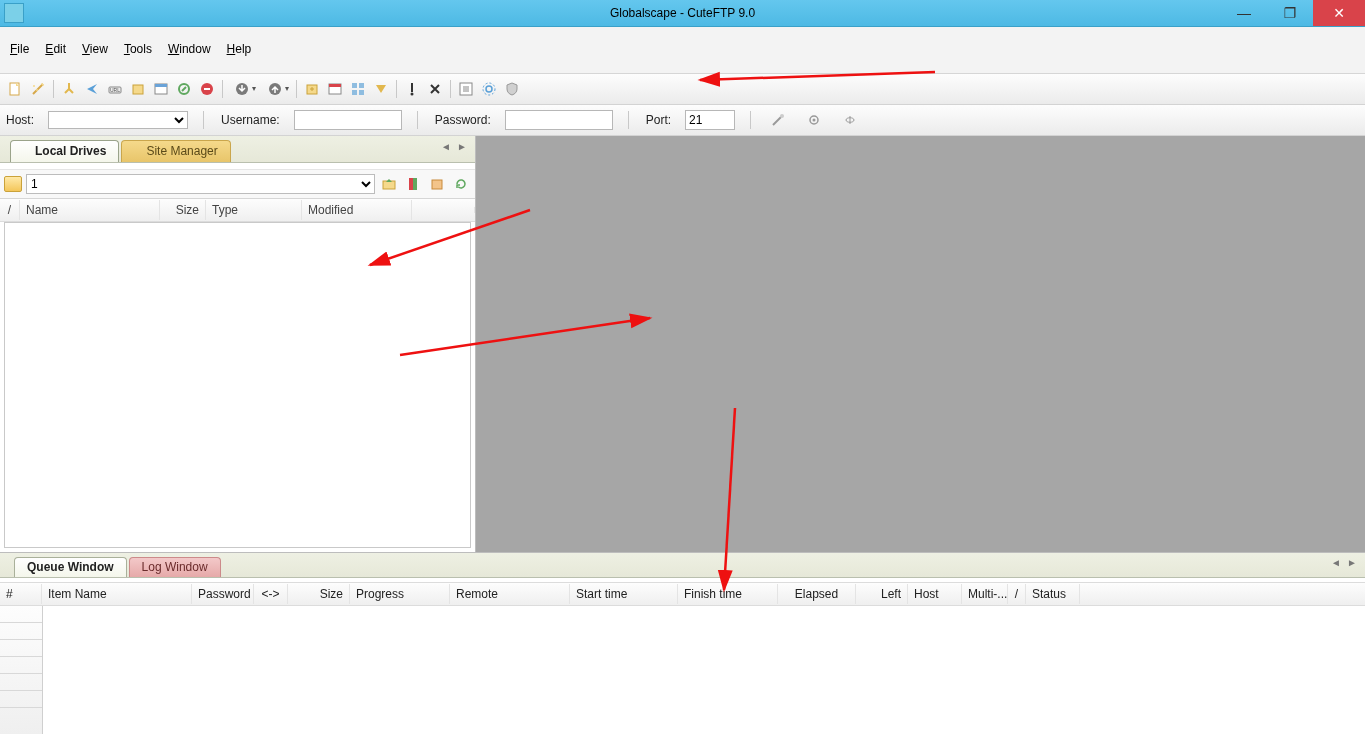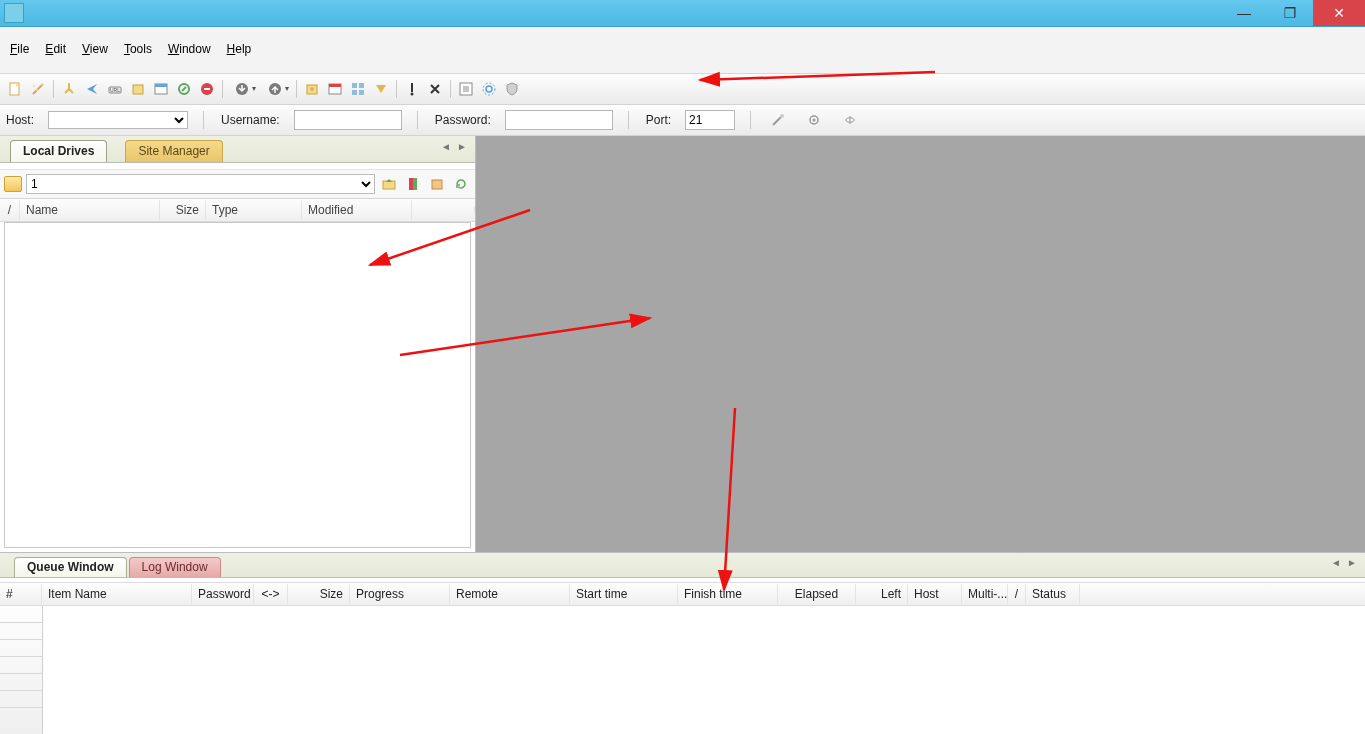--- a/index.html
+++ b/index.html
@@ -25,21 +25,21 @@
   .connbar input,.connbar select{height:18px;border:1px solid #b7b7b7;font-size:12px;padding:0 3px;background:#fff}
   select.host{width:140px}
   input.user{width:100px}
   input.pass{width:100px}
   input.port{width:42px}
   .cbtn{width:22px;height:20px;display:flex;align-items:center;justify-content:center;border:1px solid transparent;border-radius:2px}
   .cbtn svg{width:16px;height:16px}
   .body{display:flex;height:calc(100% - 26px - 22px - 26px - 26px - 200px - 18px)}
   .left-pane{width:475px;border-right:1px solid #bdbdbd;display:flex;flex-direction:column;background:#fff}
   .tabstrip{height:24px;background:linear-gradient(#eef0e3,#e6e8d8);border-bottom:1px solid #b9bfae;display:flex;align-items:flex-end;padding:2px 4px 0 10px;position:relative}
-  .tab{padding:3px 12px 4px 12px;border:1px solid #a9b09a;border-bottom:none;border-radius:4px 4px 0 0;margin-right:18px;font-size:12px;cursor:default}
+  .tab{padding:3px 12px 4px 24px;border:1px solid #a9b09a;border-bottom:none;border-radius:4px 4px 0 0;margin-right:2px;font-size:12px;cursor:default}
   .tab.active{background:linear-gradient(#fff,#f4f6eb);font-weight:bold;border-color:#9aa38a}
   .tab.inactive{background:linear-gradient(#f5d98b,#e8c56a);border-color:#caa64c;color:#5b4a19}
   .tabstrip .tabnav{position:absolute;right:6px;top:3px;display:flex;gap:2px}
   .tnav{width:14px;height:14px;display:flex;align-items:center;justify-content:center;color:#777;font-size:10px}
   .pathbar{height:24px;border-top:1px solid #e5e5e5;border-bottom:1px solid #d6d6d6;background:#f8f8f8;display:flex;align-items:center;padding:2px 4px;gap:4px;margin-top:6px}
   .pathbar .folder-ic{width:16px;height:14px;background:linear-gradient(#ffe9a8,#f4c65a);border:1px solid #caa23a;border-radius:2px}
   .pathbar select.path{flex:1;height:20px;border:1px solid #bcbcbc;background:#fff;font-size:12px}
   .pathbar .pbtn{width:20px;height:20px;display:flex;align-items:center;justify-content:center}
   .list-head{height:22px;background:linear-gradient(#fdfdfd,#efefef);border-bottom:1px solid #dcdcdc;display:flex;align-items:center;font-size:12px;color:#444}
   .col{border-right:1px solid #e4e4e4;padding:3px 6px;box-sizing:border-box;white-space:nowrap;overflow:hidden}
@@ -71,20 +71,21 @@
   .statusbar .spacer{flex:1}
   .statusbar .cell{padding:0 18px;border-left:1px solid #d6d6d6}
   
   .arrows{position:absolute;left:0;top:0;width:100%;height:100%;pointer-events:none}
 </style>
 </head>
 <body>
 
 <div class="titlebar">
   <span class="app-icon"></span>
+  <div class="title">Globalscape - CuteFTP 9.0</div>
   <div class="winbtns">
     <div class="winbtn">
         <span>—</span>
       </div>
     <div class="winbtn max">
         <span>❐</span>
       </div>
     <div class="winbtn close">
         <span>✕</span>
       </div>

